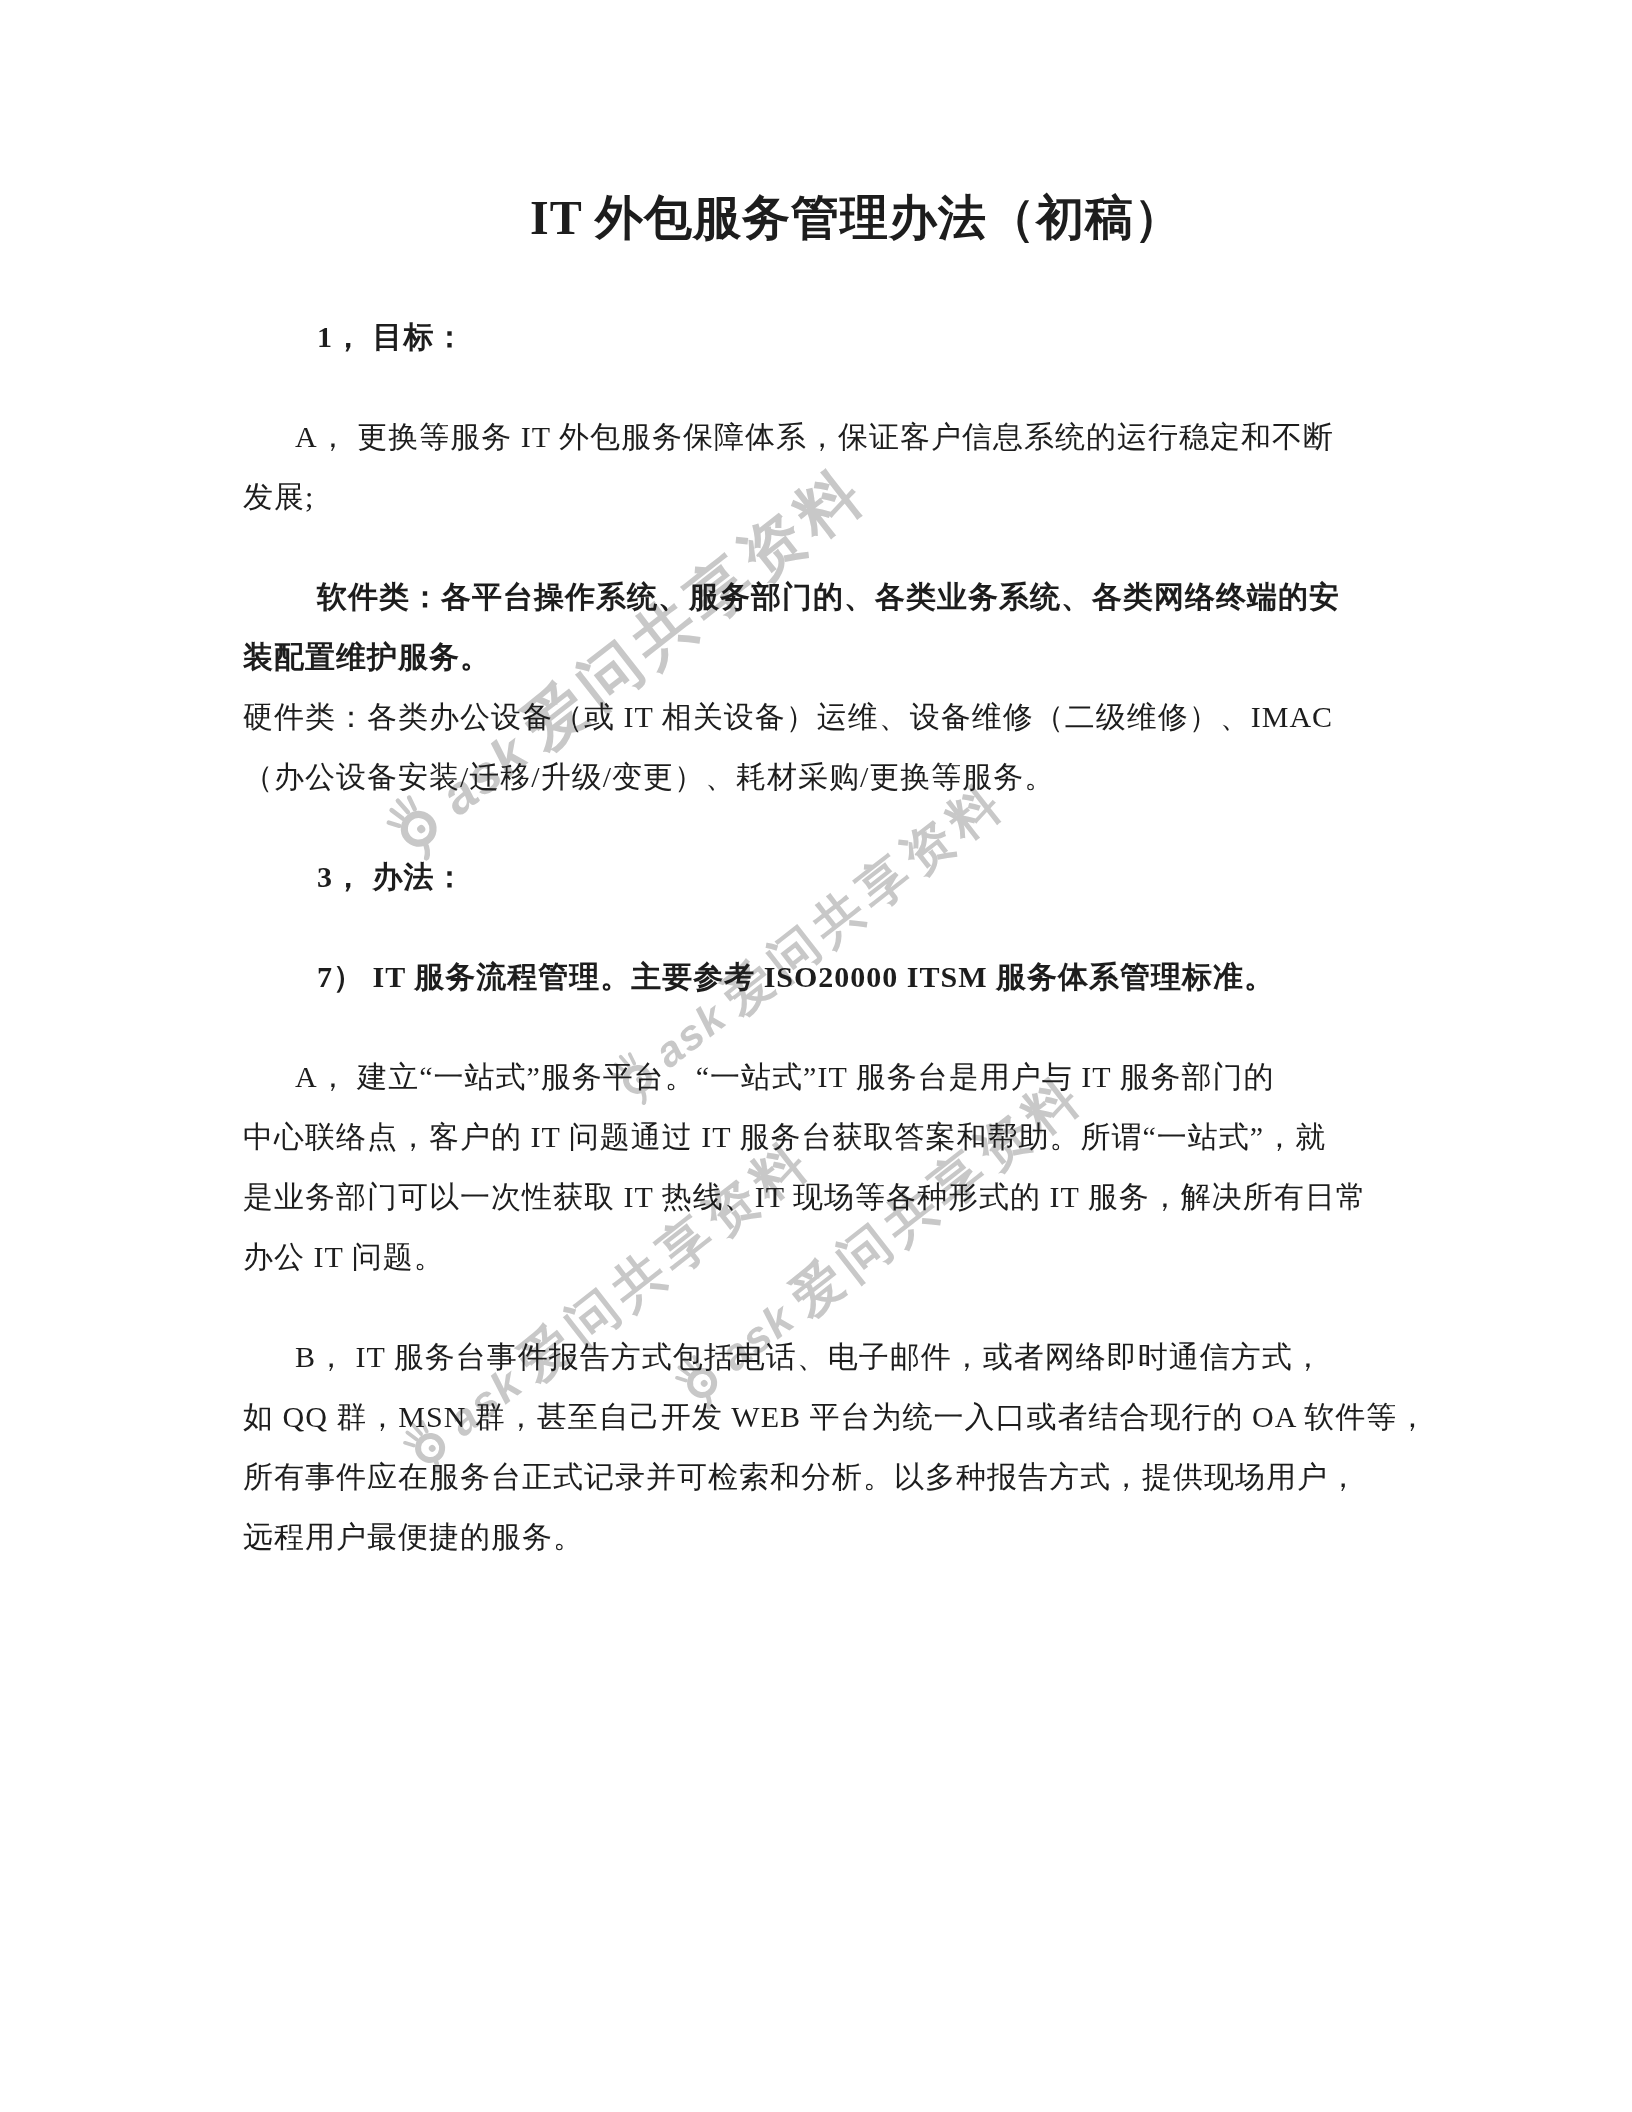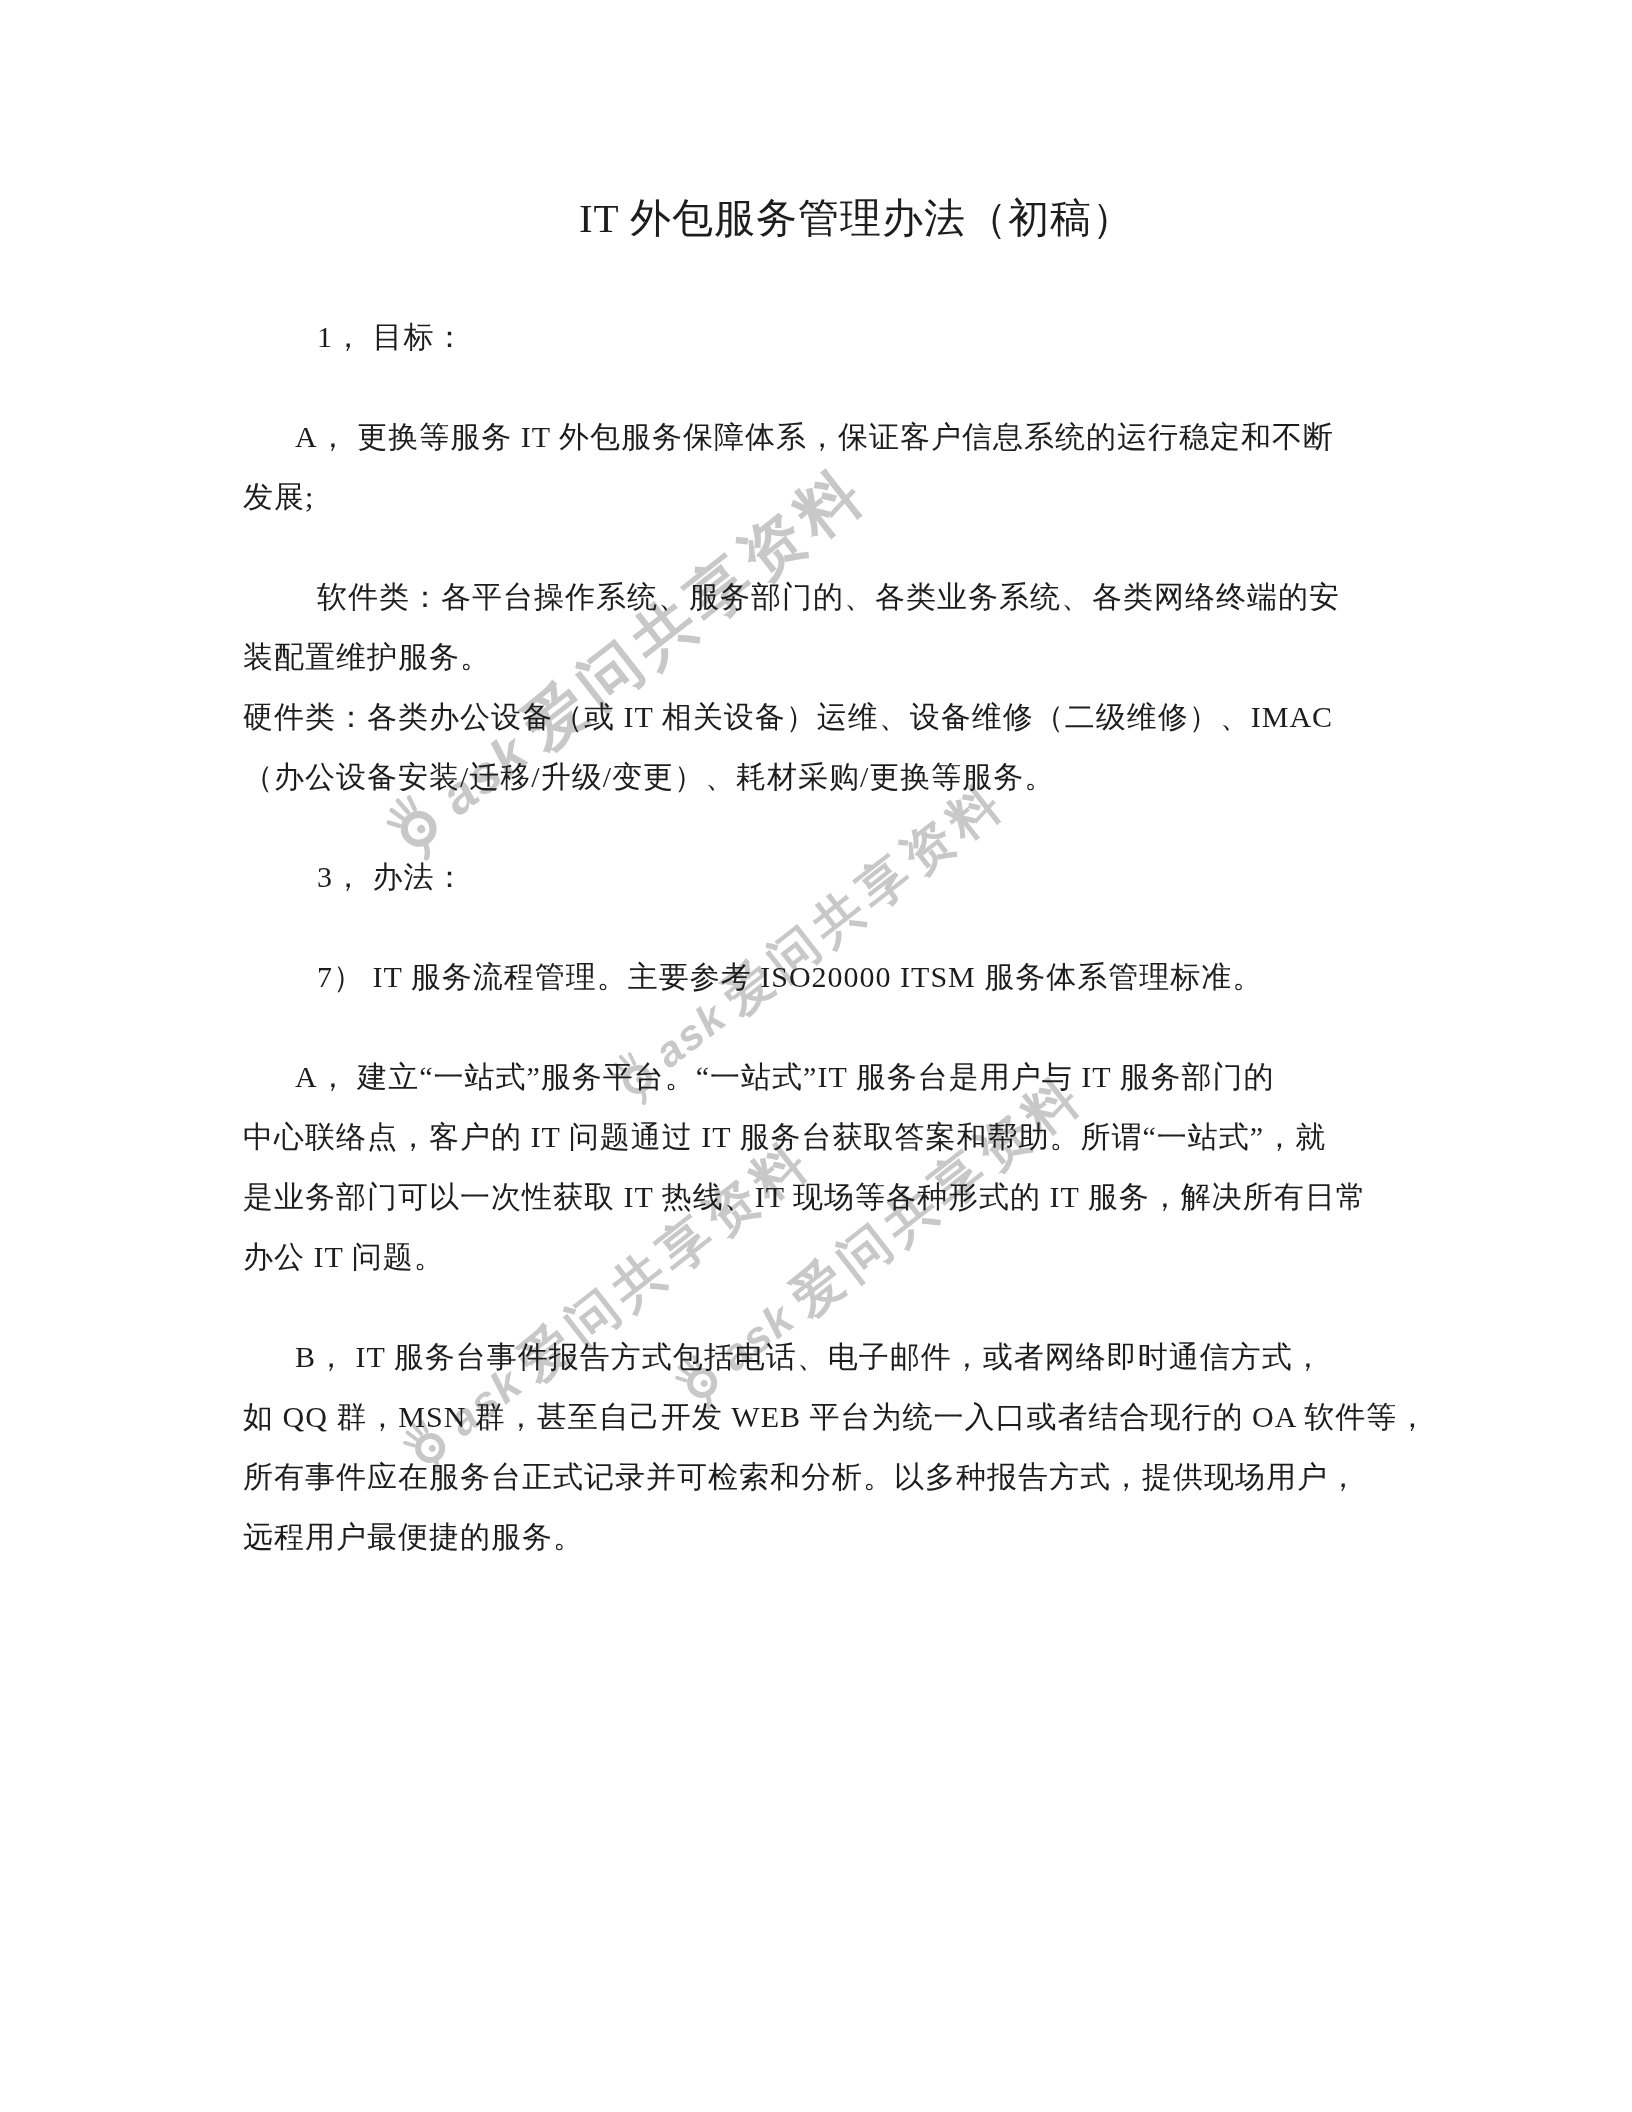--- a/index.html
+++ b/index.html
@@ -18,39 +18,39 @@
   .content {
     position: absolute;
     left: 243px;
     right: 162px;
     top: 0;
     z-index: 2;
   }
 
   .doc-title {
     margin: 194px 0 0 0;
-    font-size: 41px;
+    font-size: 48px;
     line-height: 48px;
-    font-weight: 400;
+    font-weight: 700;
     text-align: center;
     letter-spacing: 1px;
     white-space: nowrap;
   }
 
   .para {
     font-size: 30px;
     line-height: 60px;
     margin: 40px 0 0 0;
     letter-spacing: 1px;
     white-space: pre-line;
   }
   .para.first { margin-top: 65px; }
   .para.joined { margin-top: 0; }
 
-  .ind-n { text-indent: 74px; }  
+  .ind-n { text-indent: 74px; font-weight: bold; }  
   .ind-a { text-indent: 52px; }  
   .ind-0 { text-indent: 0; }
 
   
   .wm {
     position: absolute;
     display: flex;
     align-items: center;
     z-index: 1;
     color: #c8c8c8;

